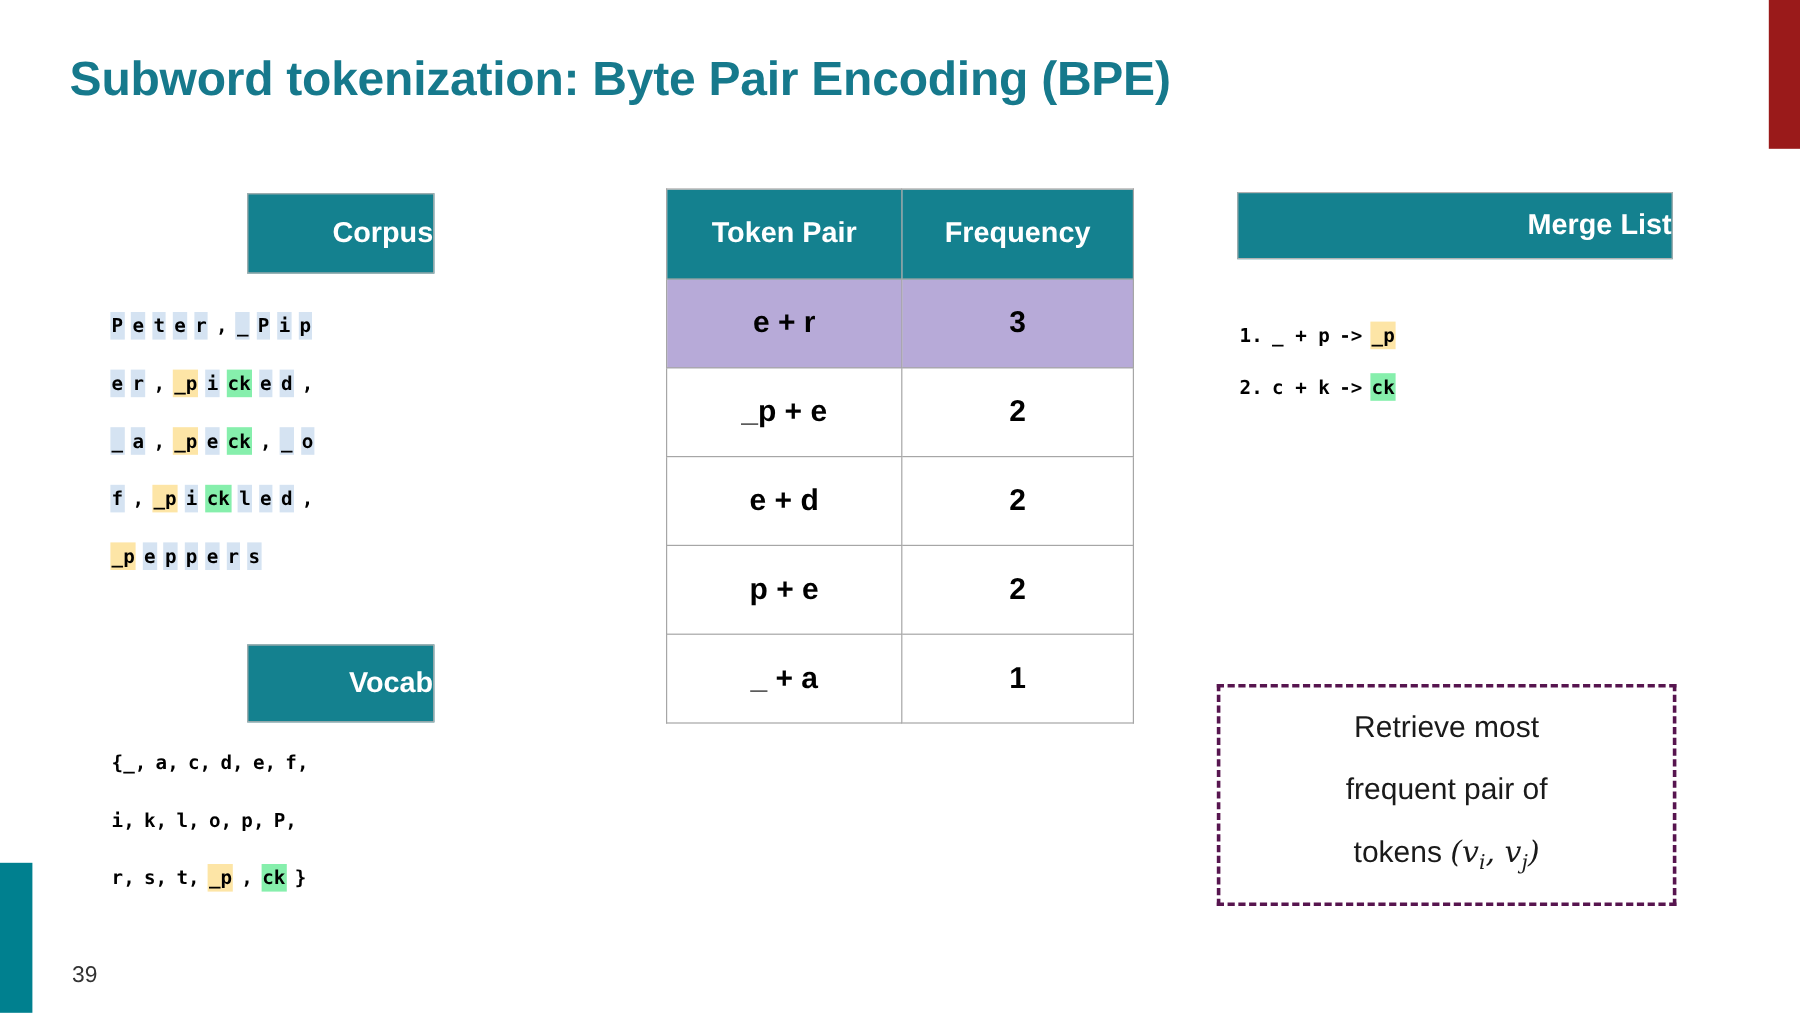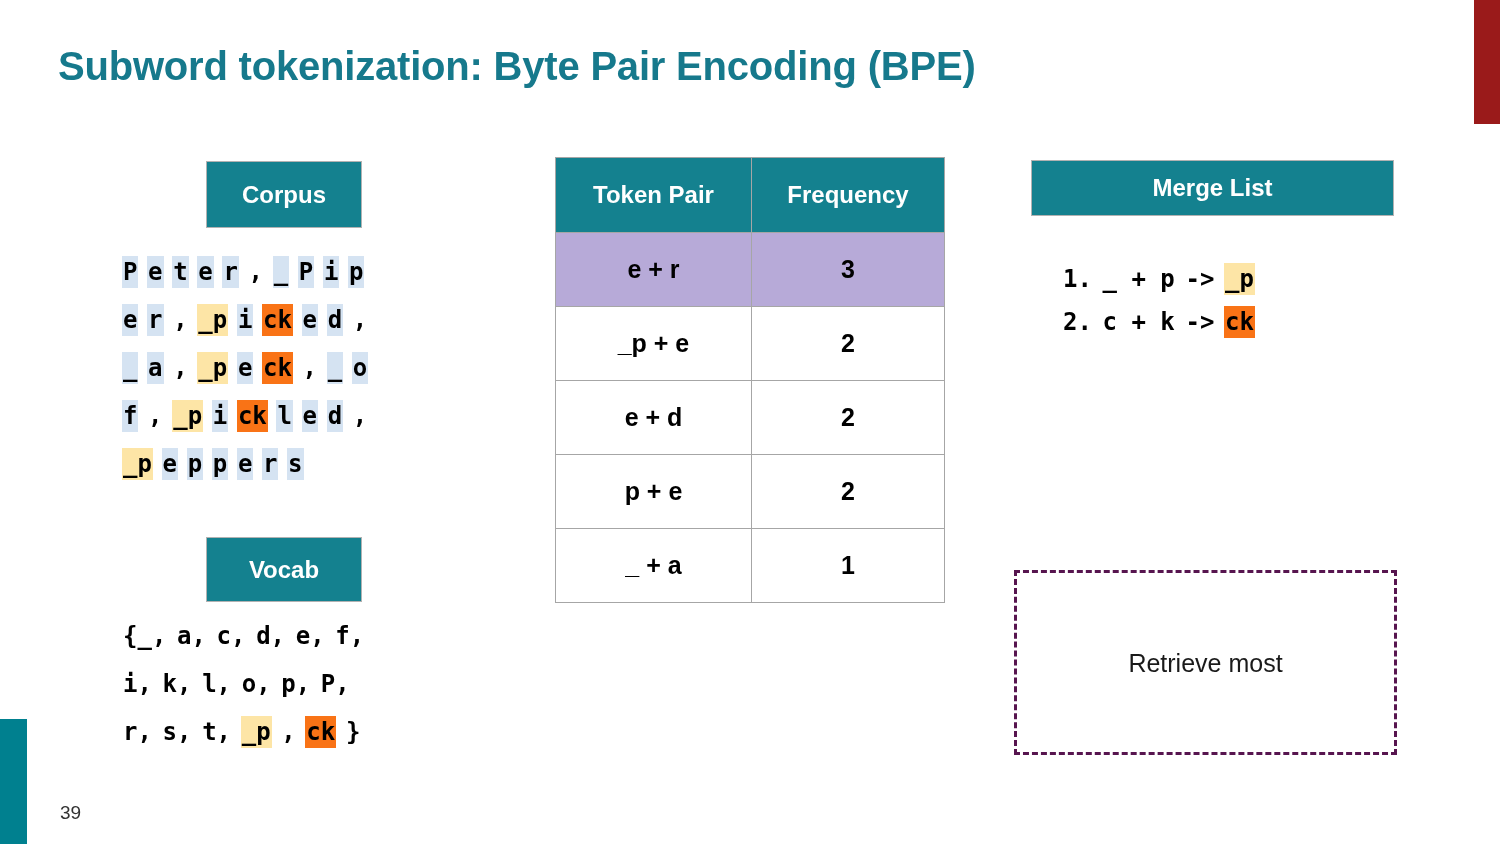--- a/index.html
+++ b/index.html
@@ -49,46 +49,45 @@
   
   .section-header {
     position: absolute;
     background: #14818f;
     border: 1.5px solid #b2b2b2;
     color: #ffffff;
     font-size: 24px;
     font-weight: bold;
     display: flex;
     align-items: center;
-    justify-content: center;
+    justify-content: flex-end;
     text-align: center;
   }
   #corpus-header { left: 206px; top: 161px; width: 156px; height: 67px; }
   #vocab-header  { left: 206px; top: 537px; width: 156px; height: 65px; }
   #merge-header  { left: 1031px; top: 160px; width: 363px; height: 56px; }
 
   
   .mono-block {
     position: absolute;
     font-family: "DejaVu Sans Mono", "Liberation Mono", monospace;
-    font-size: 24px;
+    font-size: 16px;
     font-weight: bold;
     color: #000000;
     line-height: 48px;
     white-space: nowrap;
-    margin-left: 30px;
   }
   #corpus-body { left: 92px; top: 248px; }
   #vocab-body  { left: 92px; top: 612px; }
   #merge-body  { left: 1032px; top: 258px; line-height: 43px; }
 
   .tok { padding: 2px 1px; }
   .hl-blue   { background: #d5e3f2; }
   .hl-yellow { background: #fde5a6; }
-  .hl-peach  { background: #f97316; }
+  .hl-peach  { background: #86efac; }
   .sp { display: inline-block; width: 0.6ch; }
 
   
   #freq-table {
     position: absolute;
     left: 555px; top: 157px;
     width: 389px;
     border-collapse: collapse;
     table-layout: fixed;
   }
@@ -212,13 +211,18 @@
 <div class="section-header" id="merge-header">
   <span>Merge List</span>
 </div>
 <div class="mono-block" id="merge-body">
     <div style="letter-spacing: 0px;"><span class="tok ">1.</span><span class="sp"></span><span class="tok ">_ + p</span><span class="sp"></span><span class="tok ">-&gt;</span><span class="sp"></span><span class="tok hl-yellow">_p</span></div>
     <div style="letter-spacing: 0px;"><span class="tok ">2.</span><span class="sp"></span><span class="tok ">c + k</span><span class="sp"></span><span class="tok ">-&gt;</span><span class="sp"></span><span class="tok hl-peach">ck</span></div>
   </div>
 
 <div id="callout">
   <div class="callout-line">Retrieve most</div>
+  <div class="callout-line">frequent pair of</div>
+  <div class="callout-line">
+    <span>tokens</span>
+    <span class="math">(<i>v</i><sub>i</sub>,&nbsp;<i>v</i><sub>j</sub>)</span>
+  </div>
 </div>
 
 </body></html>

